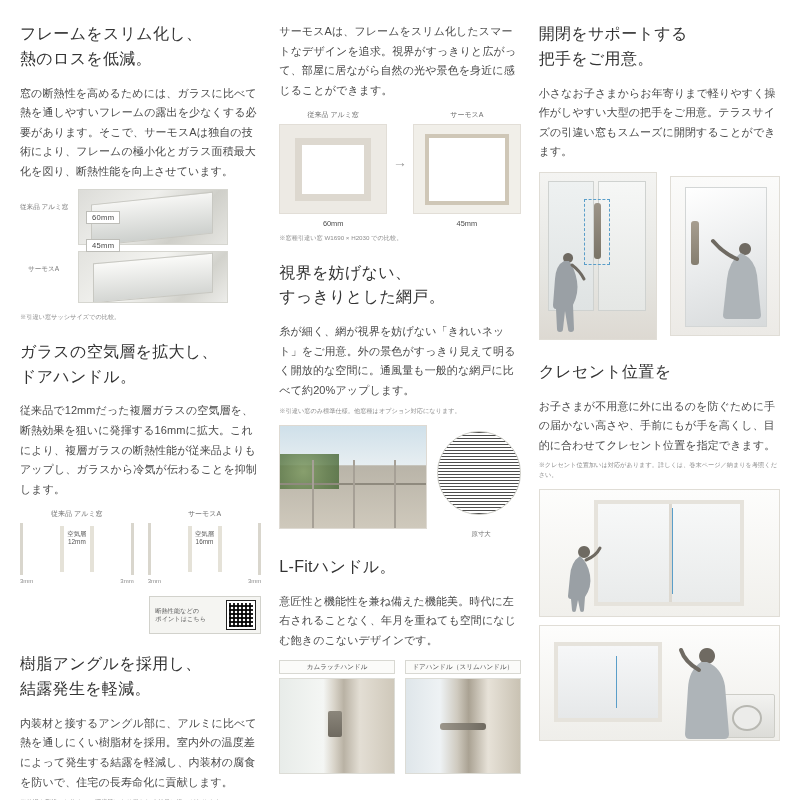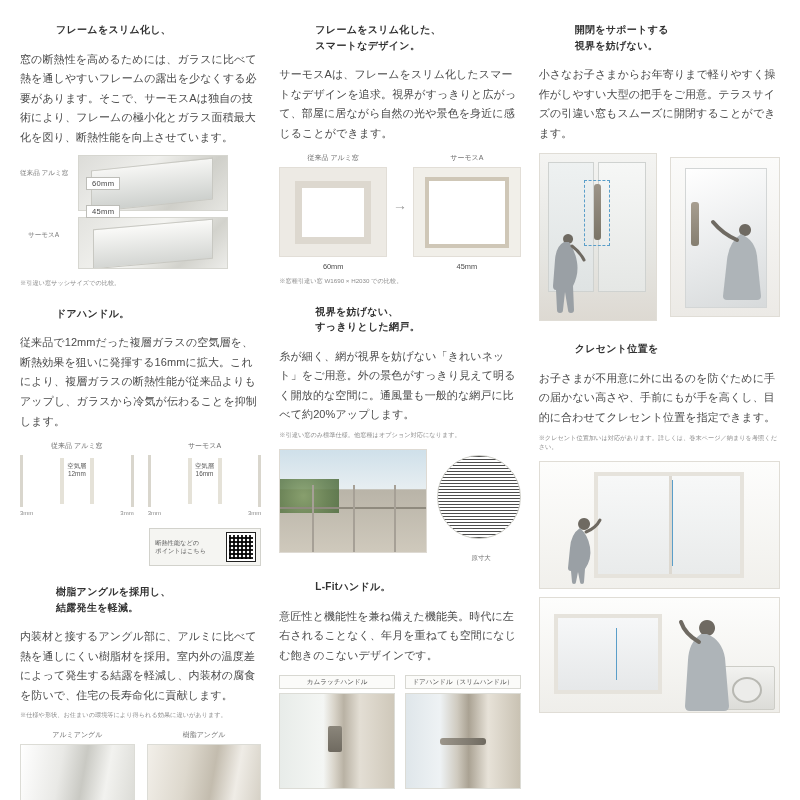--- a/index.html
+++ b/index.html
@@ -14,27 +14,26 @@
     width: 800px; height: 800px;
     padding: 22px 20px 10px 20px;
     display: flex;
     gap: 18px;
   }
   .col { width: 246px; display: flex; flex-direction: column; }
   .col.mid { width: 246px; }
   .col.right { width: 246px; }
 
   h2.heading {
-    font-size: 10px;
-    font-weight: bold;
+    font-size: 16px;
+    font-weight: normal;
     color: #333333;
     line-height: 1.55;
     letter-spacing: 0.3px;
     margin-bottom: 12px;
-    margin-left: 36px;
   }
   h2.heading .ln { display: block; }
 
   p.body {
     font-size: 11px;
     line-height: 1.78;
     color: #4a4a4a;
     letter-spacing: 0.1px;
   }
   p.note {
@@ -295,36 +294,38 @@
 </head>
 <body>
 
 <div class="page">
 
   <div class="col left">
 
     <div class="block">
       <h2 class="heading">
         <span class="ln">フレームをスリム化し、</span>
+        <span class="ln">熱のロスを低減。</span>
       </h2>
       <p class="body">窓の断熱性を高めるためには、ガラスに比べて熱を通しやすいフレームの露出を少なくする必要があります。そこで、サーモスAは独自の技術により、フレームの極小化とガラス面積最大化を図り、断熱性能を向上させています。</p>
 
       <div class="frameCompare fig">
         <div class="fc-label" style="left:0; top:14px;">従来品 アルミ窓</div>
         <div class="fc-photo-top"></div>
         <div class="fc-photo-bot"></div>
         <div class="fc-label" style="left:8px; top:76px;">サーモスA</div>
         <div class="dimbox" style="left:66px; top:22px;">60mm</div>
         <div class="dimbox" style="left:66px; top:50px;">45mm</div>
       </div>
       <p class="note">※引違い窓サッシサイズでの比較。</p>
     </div>
 
     <div class="block">
       <h2 class="heading">
+        <span class="ln">ガラスの空気層を拡大し、</span>
         <span class="ln">ドアハンドル。</span>
       </h2>
       <p class="body">従来品で12mmだった複層ガラスの空気層を、断熱効果を狙いに発揮する16mmに拡大。これにより、複層ガラスの断熱性能が従来品よりもアップし、ガラスから冷気が伝わることを抑制します。</p>
 
       <div class="airdiag">
         <div class="airitem">
           <div class="t">従来品 アルミ窓</div>
           <div class="glassbox">
             <div class="glasspane"></div>
             <div class="gapfill">
@@ -386,24 +387,20 @@
           <div class="photoRe"></div>
         </div>
       </div>
 
     </div>
   </div>
 
   <div class="col mid">
 
     <div class="block">
-      <h2 class="heading">
-        <span class="ln">フレームをスリム化した、</span>
-        <span class="ln">スマートなデザイン。</span>
-      </h2>
       <p class="body">サーモスAは、フレームをスリム化したスマートなデザインを追求。視界がすっきりと広がって、部屋に居ながら自然の光や景色を身近に感じることができます。</p>
 
       <div class="fig">
         <div class="slimRow">
           <div class="slimCell">
             <div class="t">従来品 アルミ窓</div>
             <div class="winA">
                 <div class="inner"></div>
               </div>
           </div>
@@ -462,21 +459,21 @@
         </div>
       </div>
     </div>
   </div>
 
   <div class="col right">
 
     <div class="block">
       <h2 class="heading">
         <span class="ln">開閉をサポートする</span>
-        <span class="ln">視界を妨げない。</span>
+        <span class="ln">把手をご用意。</span>
       </h2>
       <p class="body">小さなお子さまからお年寄りまで軽りやすく操作がしやすい大型の把手をご用意。テラスサイズの引違い窓もスムーズに開閉することができます。</p>
 
       <div class="doorFig">
         <div class="doorLeft">
           <div class="pane"></div>
           <div class="pane2"></div>
           <div class="handlebar"></div>
           <svg class="person" viewBox="0 0 44 96">
             <path d="M24 12 a5 5 0 1 0 .1 0z" fill="#6f6a62"></path>

